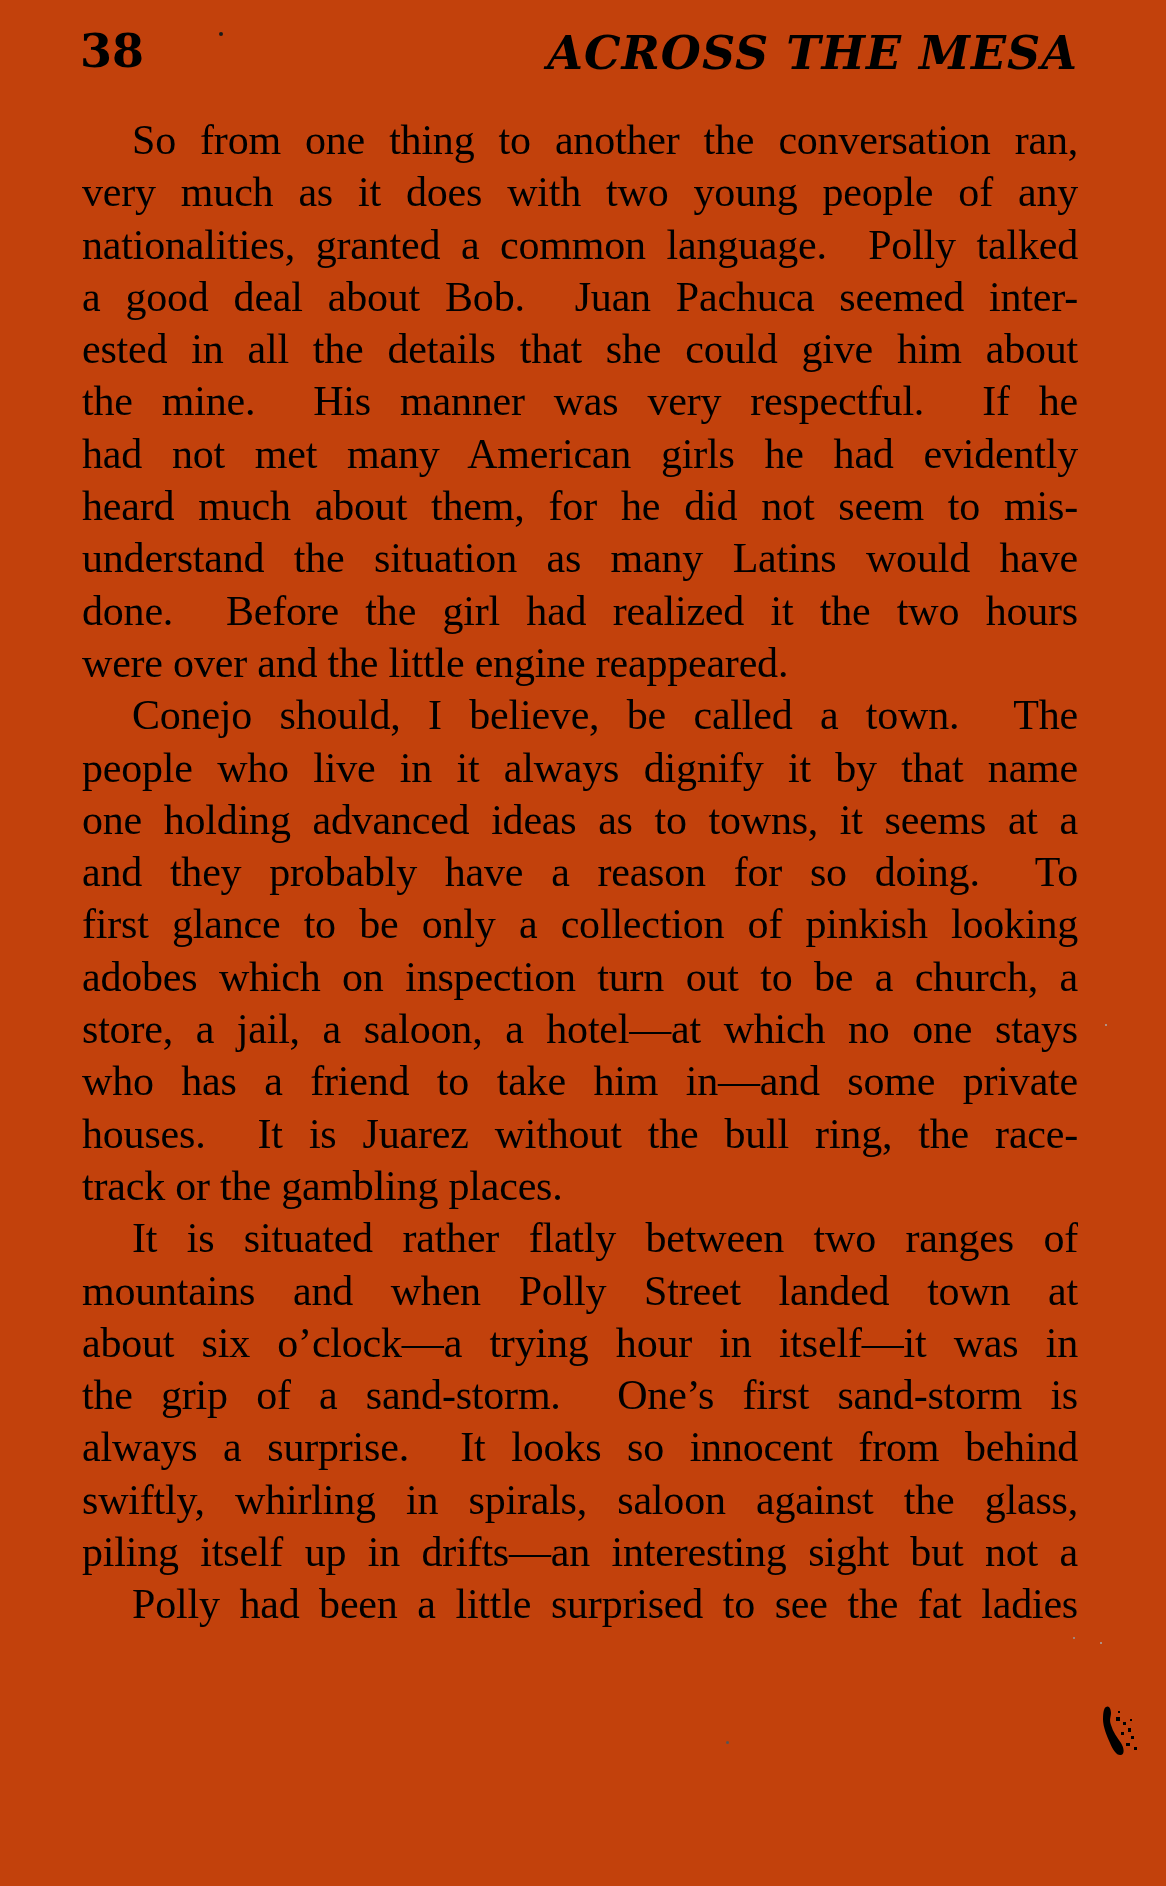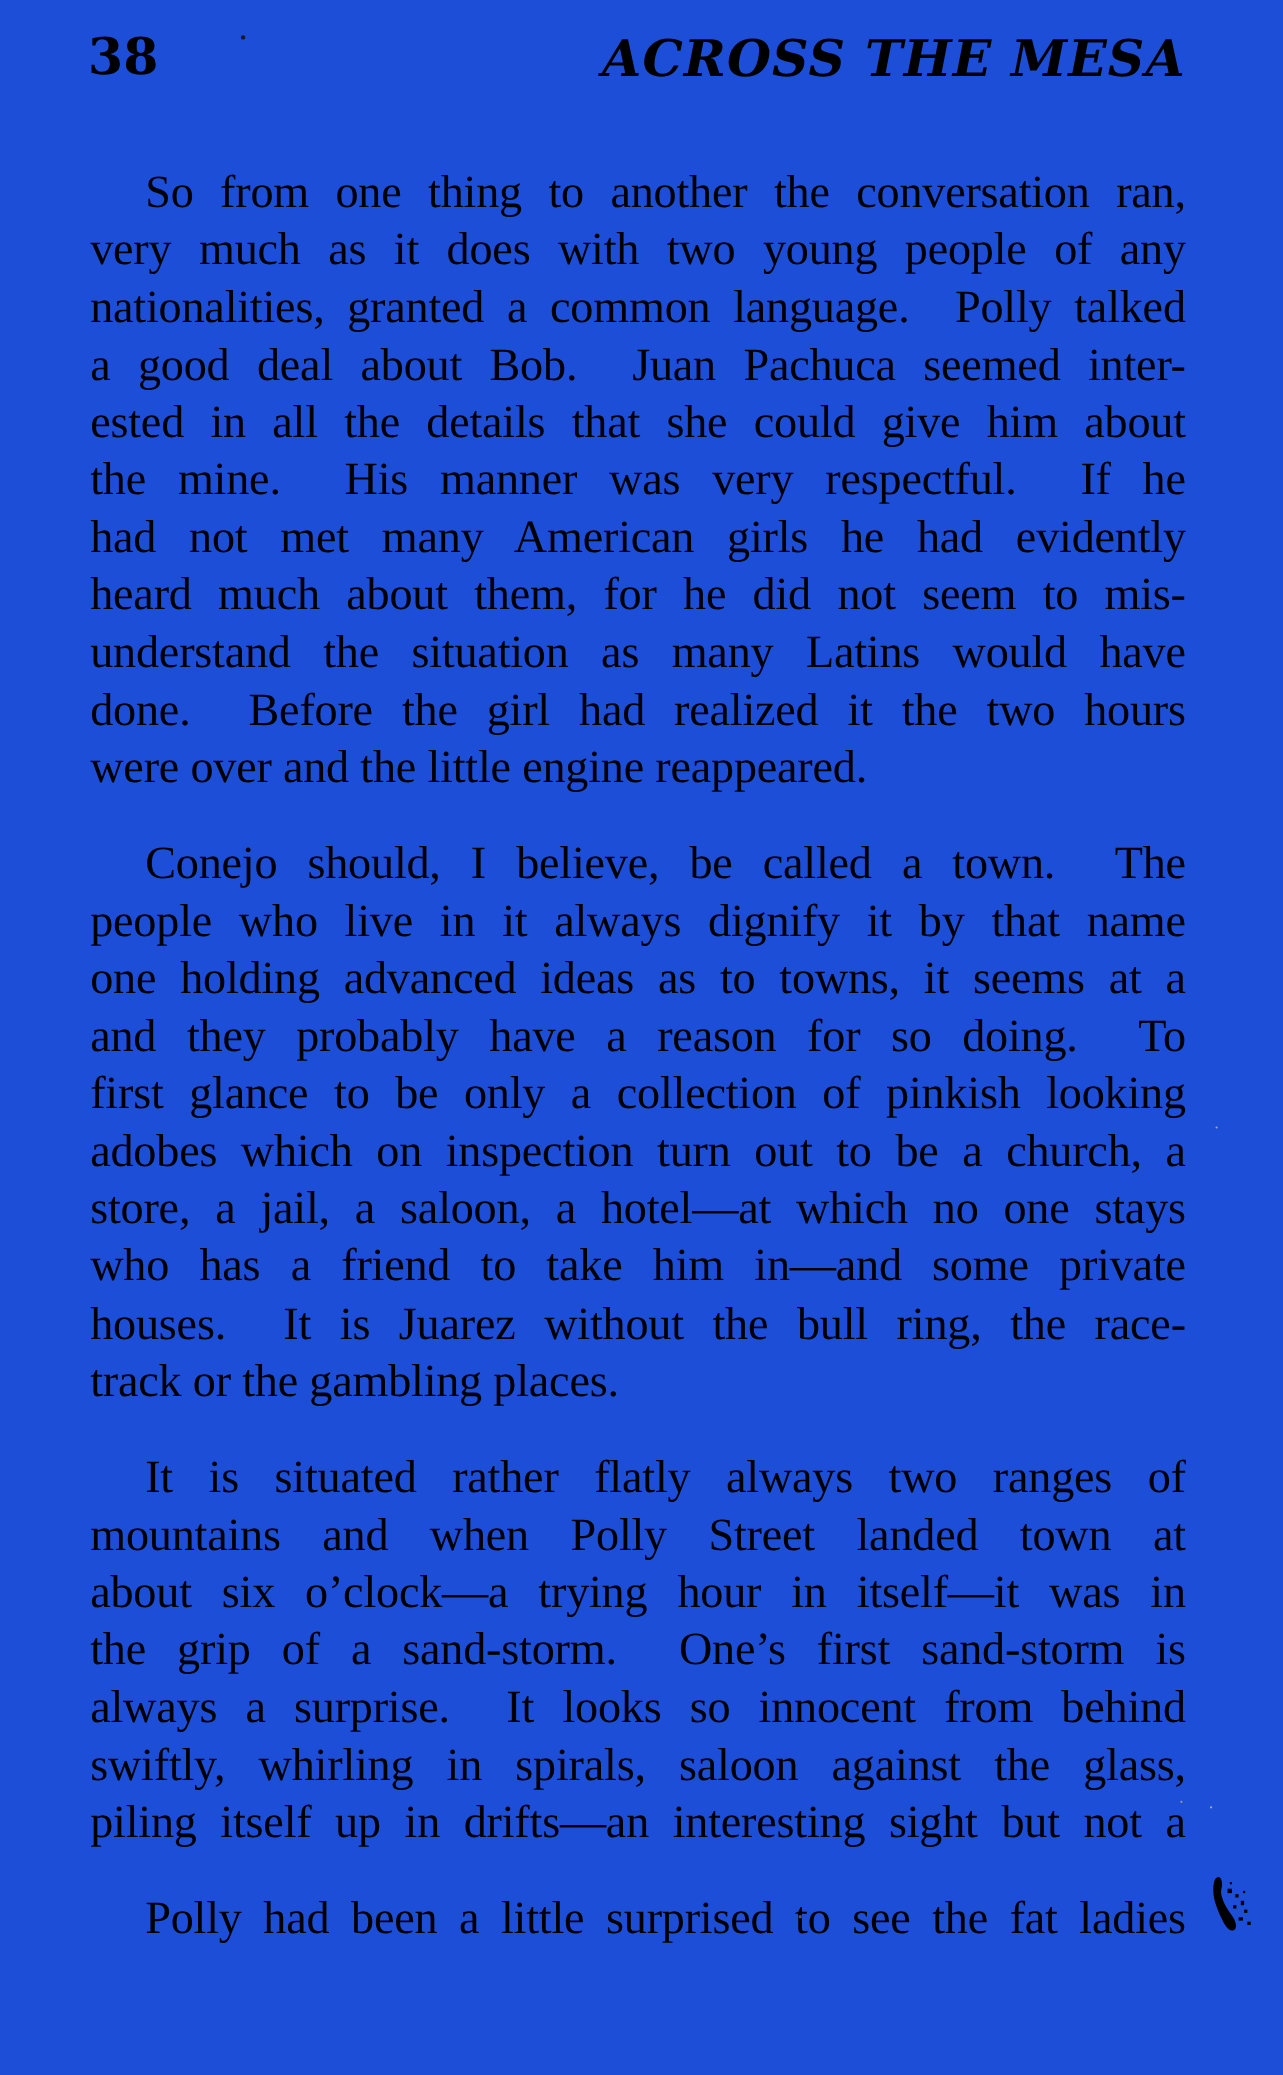--- a/index.html
+++ b/index.html
@@ -1,19 +1,19 @@
 <!DOCTYPE html>
 <html><head>
 <meta charset="utf-8">
 <style>
   html,body{margin:0;padding:0;background:#e8e8e8;}
   .page{
     position:relative;
     width:1166px;height:1886px;
-    background:#1d4ed8;
+    background:#c2410c;
     overflow:hidden;
     font-family:"Liberation Serif", serif;
     color:#000;
   }
   .pagenum{
     position:absolute;left:80px;top:28px;
     font-family:"DejaVu Serif", serif;
     font-weight:700;font-size:46px;line-height:1;
   }
   .running-title{
@@ -25,21 +25,21 @@
   }
   .text{
     position:absolute;left:82px;top:114px;width:996px;
     font-size:42px;line-height:52.3px;letter-spacing:-0.2px;
   }
   .line{
     text-align:justify;
     text-align-last:justify;
     height:52.3px;overflow:hidden;
   }
-  .line.first{text-indent:50px;margin-top:35px;}
+  .line.first{text-indent:50px;}
   .line.pend{text-align-last:left;}
   .speck{position:absolute;border-radius:50%;}
   .blot{position:absolute;left:1096px;top:1705px;}
 </style>
 </head>
 <body>
 
 <div class="page">
 
   <div class="pagenum">38</div>
@@ -61,21 +61,21 @@
       <div class="line first">Conejo should, I believe, be called a town.&nbsp; The</div>
       <div class="line">people who live in it always dignify it by that name</div>
       <div class="line">one holding advanced ideas as to towns, it seems at a</div>
       <div class="line">and they probably have a reason for so doing.&nbsp; To</div>
       <div class="line">first glance to be only a collection of pinkish looking</div>
       <div class="line">adobes which on inspection turn out to be a church, a</div>
       <div class="line">store, a jail, a saloon, a hotel—at which no one stays</div>
       <div class="line">who has a friend to take him in—and some private</div>
       <div class="line">houses.&nbsp; It is Juarez without the bull ring, the race-</div>
       <div class="line pend">track or the gambling places.</div>
-      <div class="line first">It is situated rather flatly always two ranges of</div>
+      <div class="line first">It is situated rather flatly between two ranges of</div>
       <div class="line">mountains and when Polly Street landed town at</div>
       <div class="line">about six o’clock—a trying hour in itself—it was in</div>
       <div class="line">the grip of a sand-storm.&nbsp; One’s first sand-storm is</div>
       <div class="line">always a surprise.&nbsp; It looks so innocent from behind</div>
       <div class="line">swiftly, whirling in spirals, saloon against the glass,</div>
       <div class="line">piling itself up in drifts—an interesting sight but not a</div>
       <div class="line first">Polly had been a little surprised to see the fat ladies</div>
     </div>
 
   <div class="speck" style="left:219px;top:32px;width:4px;height:4px;background:#1a1a1a;"></div>

